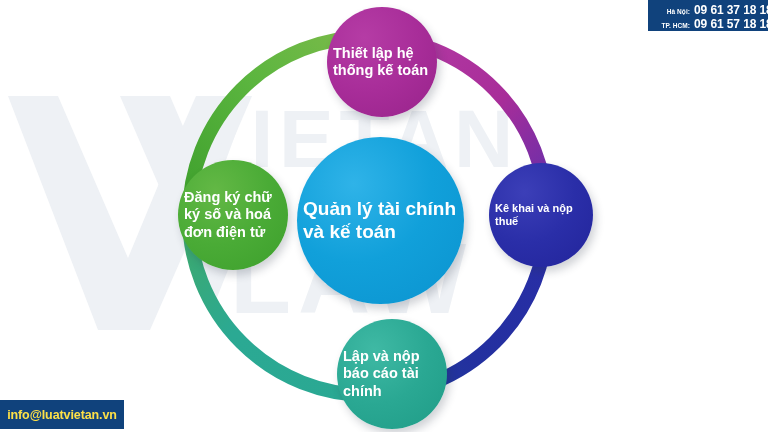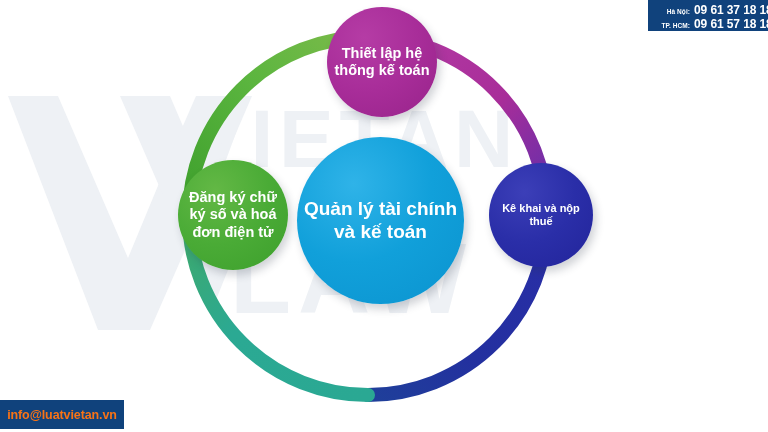--- a/index.html
+++ b/index.html
@@ -55,21 +55,21 @@
   }
   .ring-wrap svg { display: block; overflow: visible; }
 
   
   .node {
     position: absolute;
     border-radius: 50%;
     display: flex;
     align-items: center;
     justify-content: center;
-    text-align: center;
+    text-align: left;
     color: #ffffff;
     font-weight: 700;
     line-height: 1.2;
     z-index: 3;
     box-shadow: 3px 5px 9px rgba(40,50,70,0.22);
     padding: 0 6px;
     box-sizing: border-box;
   }
   .node-center {
     left: 297px; top: 137px;
@@ -147,21 +147,21 @@
     bottom: 3px;
     width: 124px;
     height: 29px;
     background: #10427c;
     z-index: 6;
     display: flex;
     align-items: center;
     justify-content: center;
   }
   .email-text {
-    color: #f97316;
+    color: #fde047;
     font-size: 12.5px;
     font-weight: 700;
     letter-spacing: -0.1px;
   }
 </style>
 </head>
 <body>
 
 <div id="stage">
 
@@ -211,20 +211,23 @@
   </div>
 
   <div class="node node-top">
     <span class="node-label">Thiết lập hệ thống kế toán</span>
   </div>
 
   <div class="node node-right">
     <span class="node-label">Kê khai và nộp thuế</span>
   </div>
 
+  <div class="node node-bottom">
+    <span class="node-label">Lập và nộp báo cáo tài chính</span>
+  </div>
 
   <div class="node node-left">
     <span class="node-label">Đăng ký chữ ký số và hoá đơn điện tử</span>
   </div>
 
   <div class="node node-center">
     <span class="node-label">Quản lý tài chính và kế toán</span>
   </div>
 
   <div class="phone-badge">

